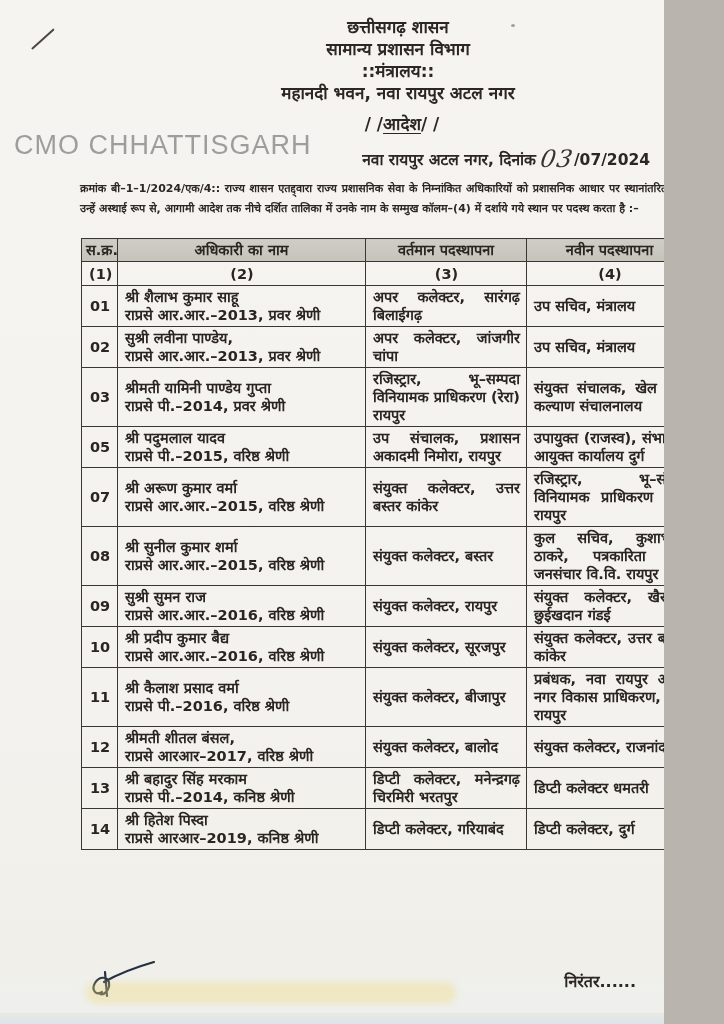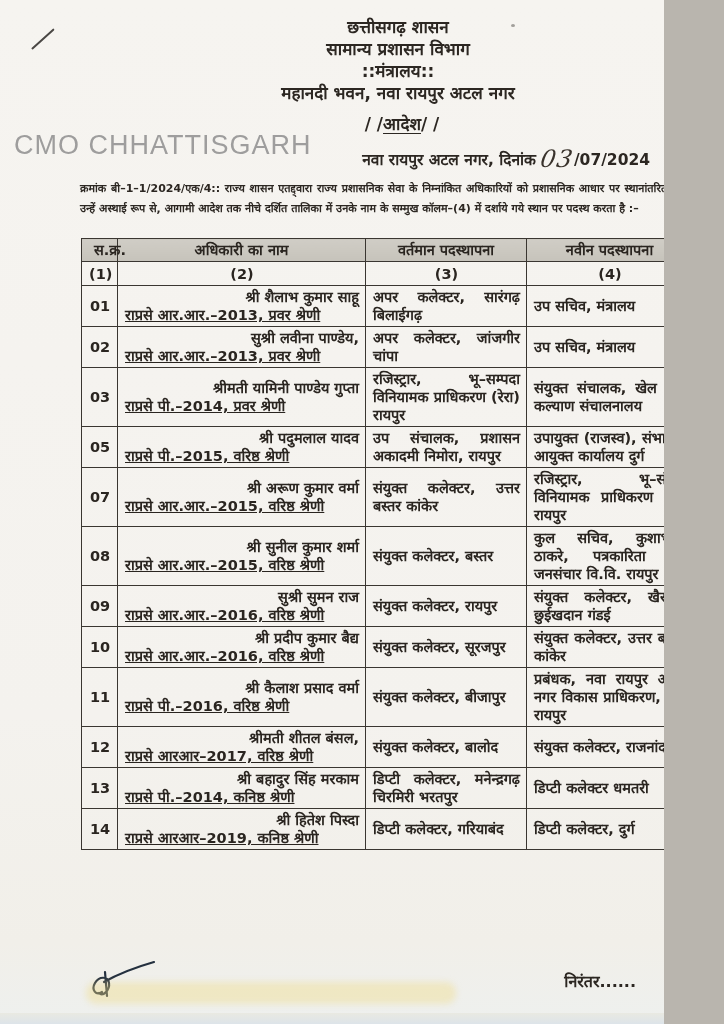--- a/index.html
+++ b/index.html
@@ -63,27 +63,27 @@
   table.order-table{
     border-collapse:collapse;table-layout:fixed;width:611px;
     font-size:14.5px;color:#2a2520;
   }
   table.order-table td,table.order-table th{
     border:1.4px solid #3a3631;padding:2px 6px 2px 7px;
     line-height:18px;vertical-align:middle;font-weight:600;
   }
   table.order-table th{
     background:linear-gradient(180deg,#d0cdc6,#c6c3bb);
-    font-weight:700;text-align:center;height:20px;padding:1px 12px;
+    font-weight:700;text-align:center;height:20px;padding:1px 4px;
   }
   tr.colnum-row td{text-align:center;height:19px;font-weight:600;}
   td.cell-sn{text-align:center;}
   td.cell-current,td.cell-new{text-align:justify;text-align-last:left;}
-  .name-line{display:block;text-align:right;}
-  .cadre-line{display:block;text-decoration:underline;}
+  .name-line{display:block;}
+  .cadre-line{display:block;}
 
   
   .yellow-blotch{
     position:absolute;left:86px;top:982px;width:370px;height:22px;
     background:rgba(238,219,130,.38);filter:blur(3px);border-radius:10px;
   }
   .bottom-strip{
     position:absolute;left:0;top:1013px;width:724px;height:11px;
     background:linear-gradient(180deg,#e9e9e2,#dde4e9);
   }

